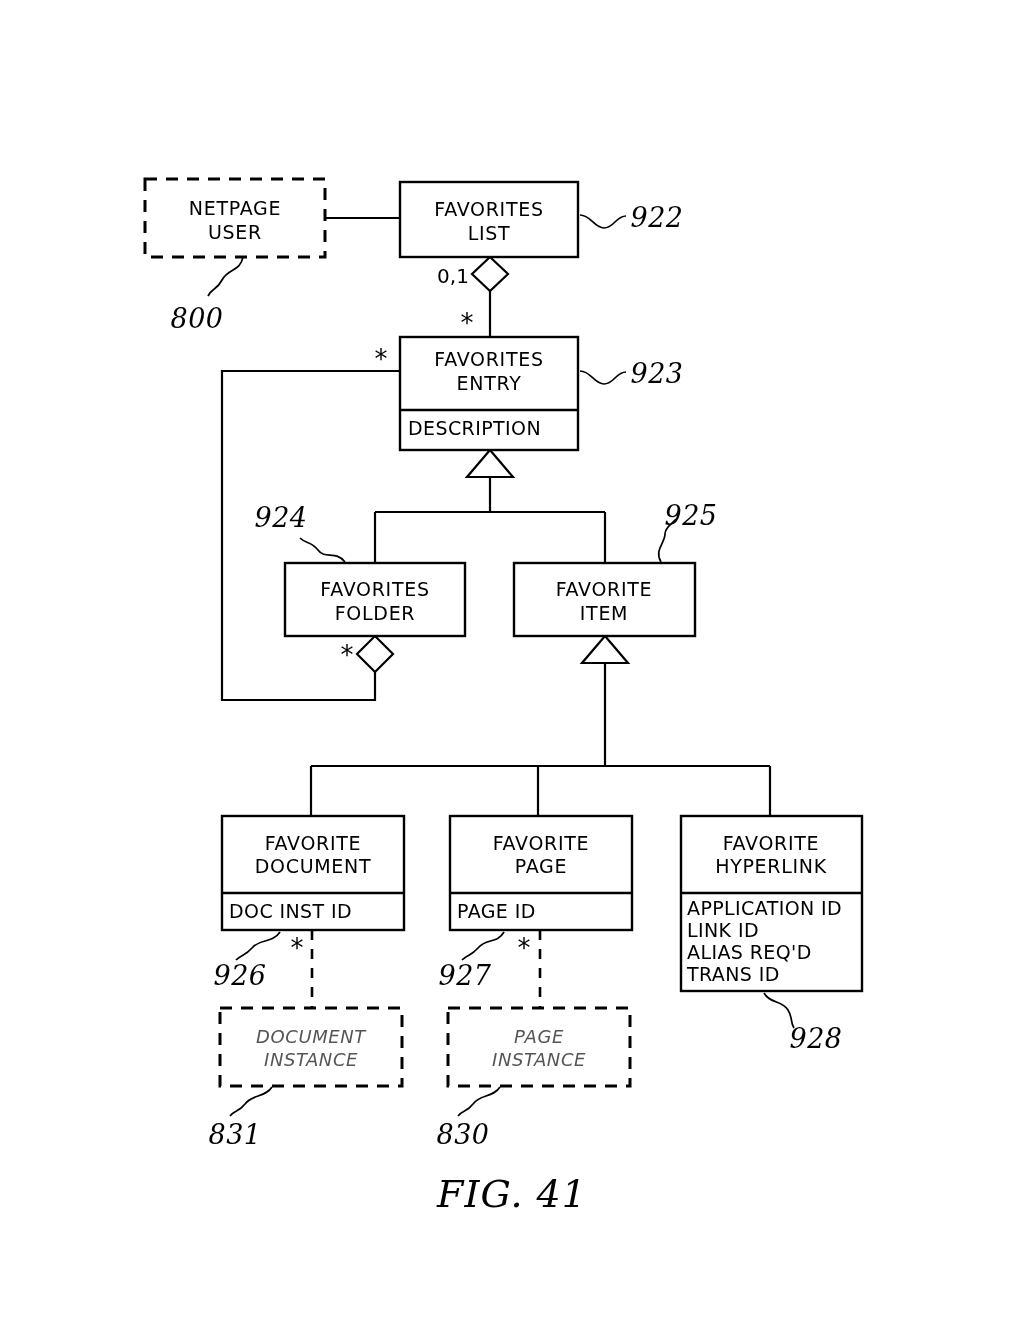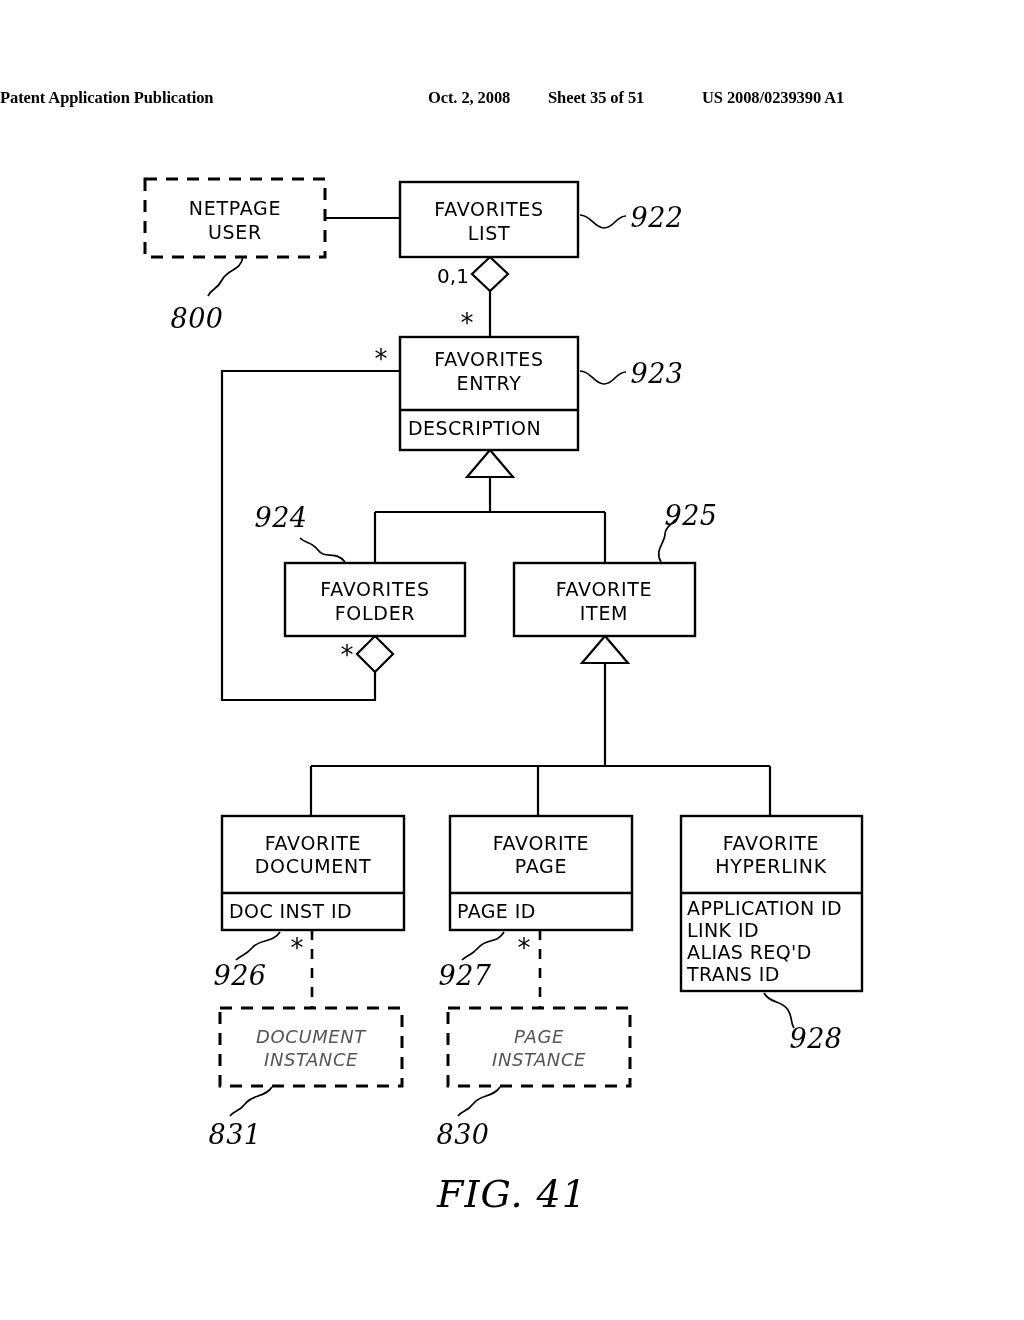--- a/index.html
+++ b/index.html
@@ -106,26 +106,20 @@
   .link { stroke: #000000; stroke-width: 2.2; fill: none; }
   .link-dash { stroke: #000000; stroke-width: 2.6; fill: none; stroke-dasharray: 10 9; }
   .shape { fill: #ffffff; stroke: #000000; stroke-width: 2.2; }
   .leader { stroke: #000000; stroke-width: 1.7; fill: none; }
 </style>
 </head>
 <body>
 
 <div id="page">
 
-  <div class="hdr">
-    <span>Patent Application Publication</span>
-    <span class="hdr-date">Oct. 2, 2008</span>
-    <span class="hdr-sheet">Sheet 35 of 51</span>
-    <span class="hdr-num">US 2008/0239390 A1</span>
-  </div>
   <style></style>
 
   <svg id="diagram" viewBox="0 0 1024 1320">
 
     <line class="link" x1="325" y1="218" x2="400" y2="218"></line>
 
     <line class="link" x1="490" y1="291" x2="490" y2="337"></line>
     <polygon class="shape" points="490,257 508,274 490,291 472,274"></polygon>
 
     <path class="link" d="M 400 371 L 222 371 L 222 700 L 375 700 L 375 672"></path>

